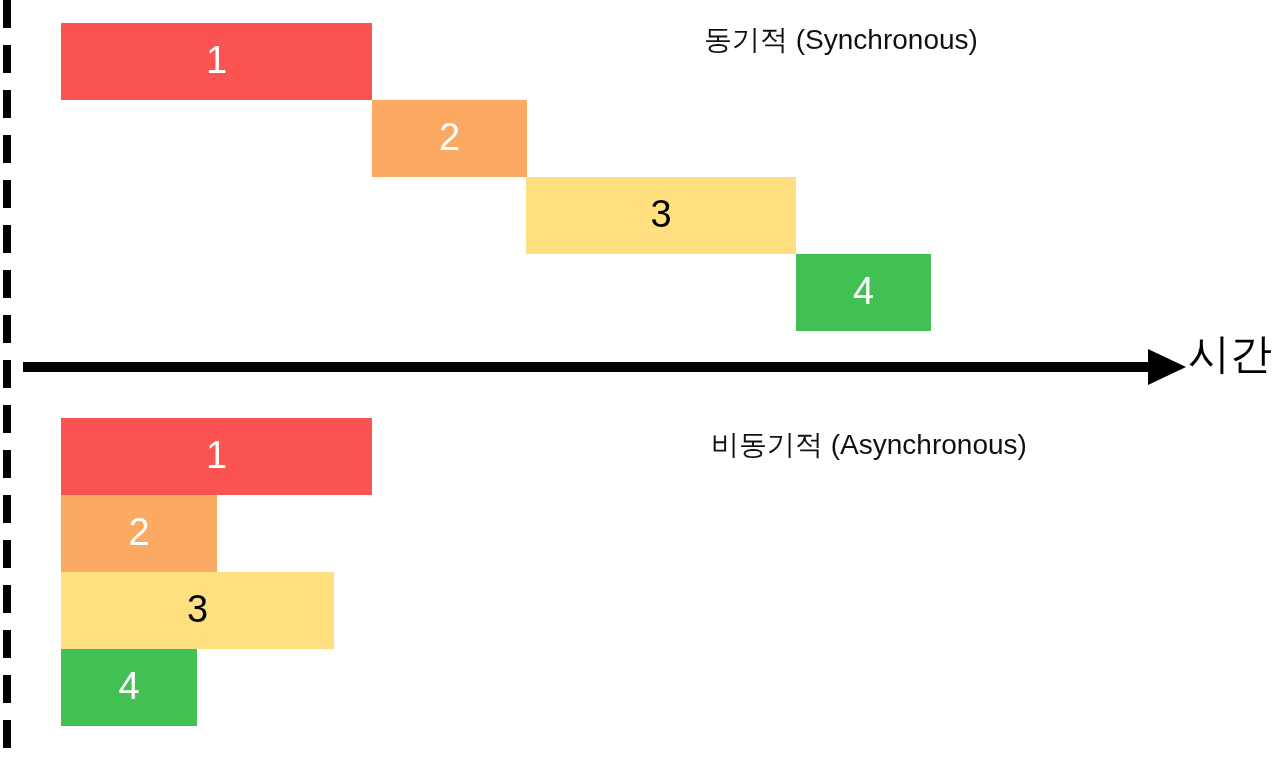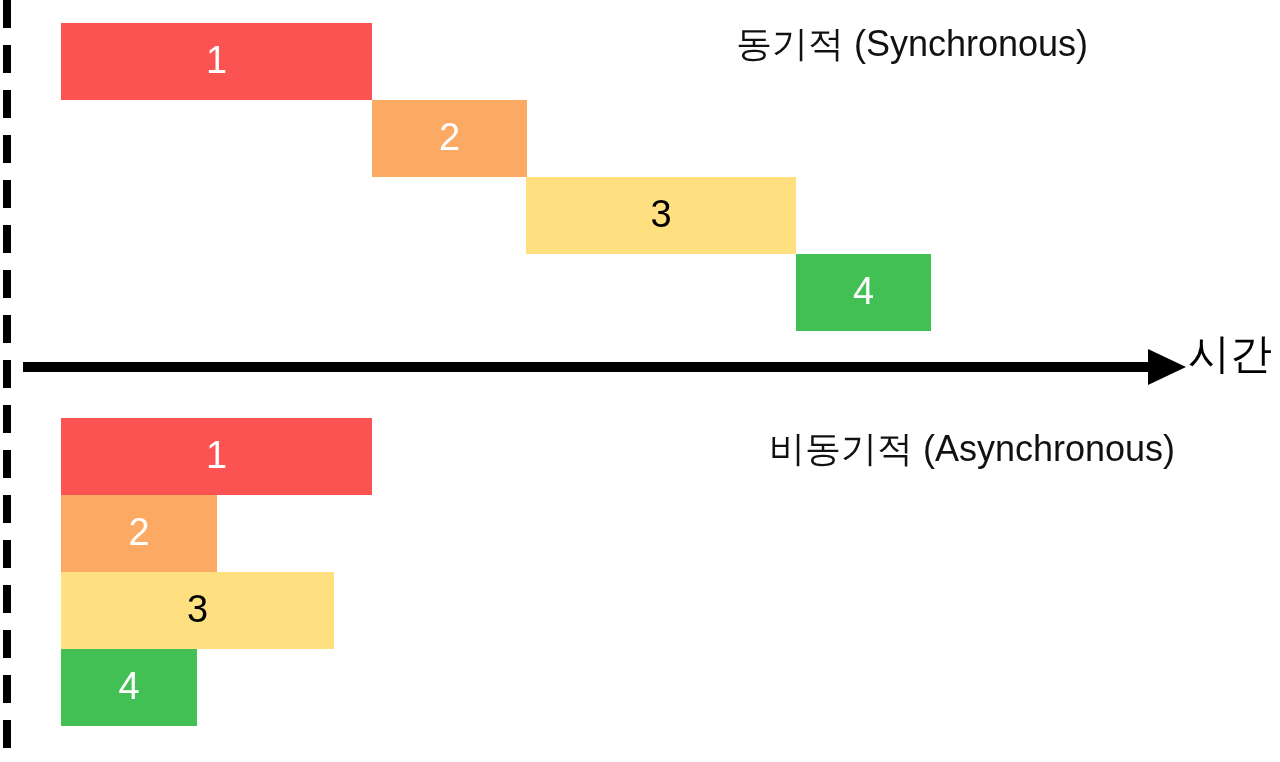--- a/index.html
+++ b/index.html
@@ -64,28 +64,27 @@
     top: 333px;
     font-size: 42px;
     line-height: 1;
     color: #000000;
     white-space: nowrap;
   }
 
   
   .section-caption {
     position: absolute;
-    font-size: 36px;
+    font-size: 28px;
     line-height: 1;
     color: #111111;
     white-space: nowrap;
-    margin-left: 32px;
   }
   .caption-sync  { left: 704px; top: 26px; }
-  .caption-async { left: 737px; top: 431px; }
+  .caption-async { left: 711px; top: 431px; }
 
   
   .bar {
     position: absolute;
     display: flex;
     align-items: center;
     justify-content: center;
     box-sizing: border-box;
   }
   .bar-label {

